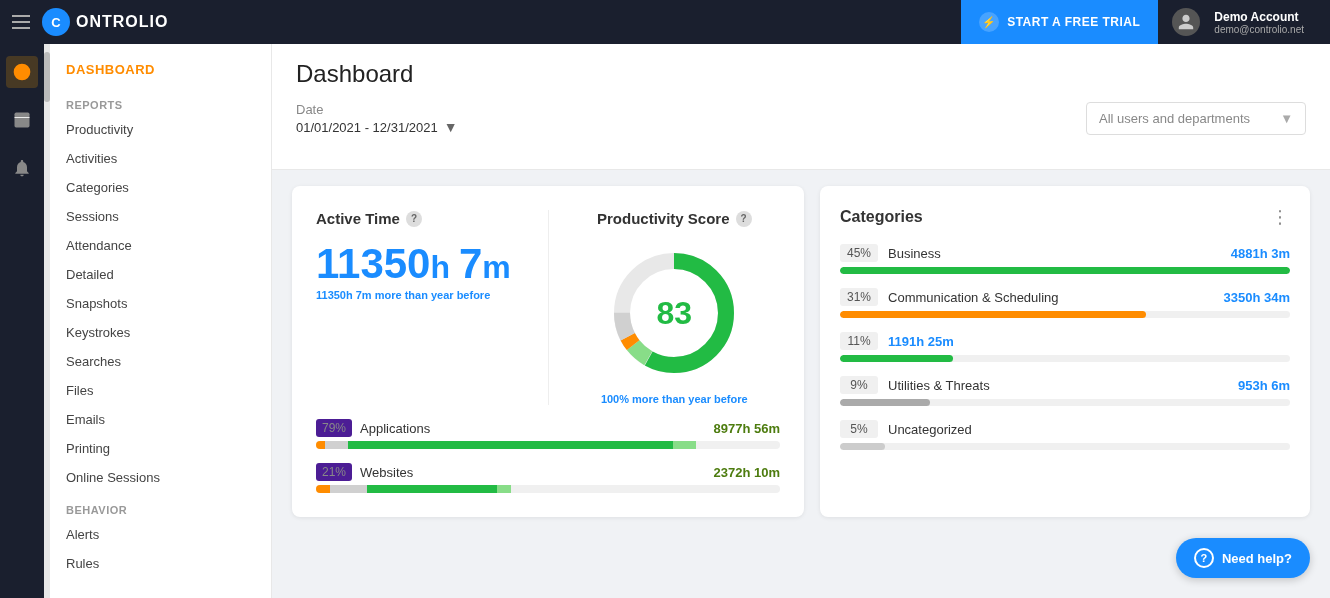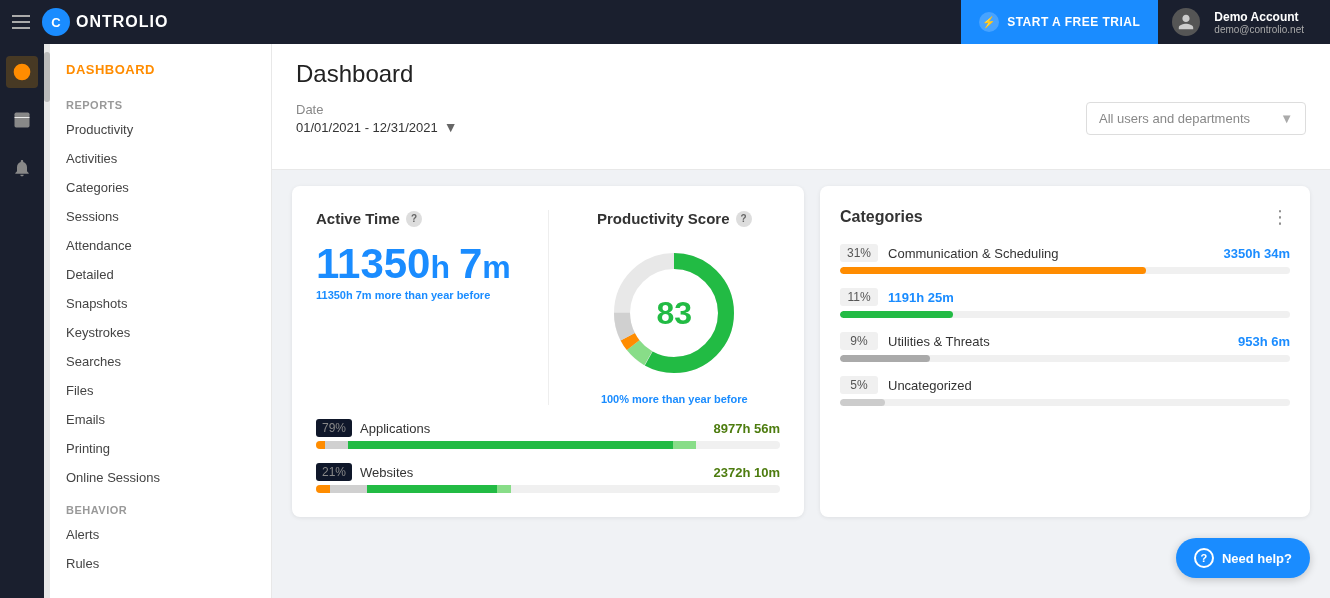--- a/index.html
+++ b/index.html
@@ -164,21 +164,21 @@
     .donut-container { position: relative; width: 140px; height: 140px; margin: 0 auto 10px; }
     .donut-center { position: absolute; top: 50%; left: 50%; transform: translate(-50%, -50%); font-size: 32px; font-weight: 700; color: #22bb44; }
 
     .score-sub { font-size: 11px; color: #888; }
     .score-sub span { color: #1a8cff; font-weight: 600; }
 
     
     .progress-item { margin-top: 14px; }
     .progress-header { display: flex; align-items: center; justify-content: space-between; margin-bottom: 4px; }
     .progress-left { display: flex; align-items: center; gap: 8px; }
-    .progress-pct { font-size: 12px; color: #888; background: #0f172a; padding: 2px 6px; border-radius: 3px; }
+    .progress-pct { font-size: 12px; color: #888; background: #4c1d95; padding: 2px 6px; border-radius: 3px; }
     .progress-label { font-size: 13px; color: #333; }
     .progress-value { font-size: 13px; color: #4d7c0f; font-weight: 700; }
     .progress-bar-track { height: 8px; background: #f0f0f0; border-radius: 4px; overflow: visible; position: relative; }
 
     
     .categories-header { display: flex; align-items: center; justify-content: space-between; margin-bottom: 16px; }
     .categories-title { font-size: 16px; font-weight: 600; color: #333; }
     .more-icon { color: #888; font-size: 18px; cursor: pointer; letter-spacing: 1px; }
 
     .category-item { margin-bottom: 14px; }
@@ -429,20 +429,30 @@
         </div>
 
         <div class="card-categories">
           <div class="categories-header">
             <span class="categories-title">Categories</span>
             <span class="more-icon">⋮</span>
           </div>
 
           <div id="categories-list">
 
+          <div class="category-item">
+      <div class="category-header">
+        <span class="category-pct">45%</span>
+        <span class="category-name">Business</span>
+        <span class="category-time">4881h 3m</span>
+      </div>
+      <div class="category-bar-track">
+        <div class="category-bar-fill" style="width:100%; background:#22bb44;"></div>
+      </div>
+    </div>
               <div class="category-item">
       <div class="category-header">
         <span class="category-pct">31%</span>
         <span class="category-name">Communication &amp; Scheduling</span>
         <span class="category-time">3350h 34m</span>
       </div>
       <div class="category-bar-track">
         <div class="category-bar-fill" style="width:68%; background:#ff8c00;"></div>
       </div>
     </div>

